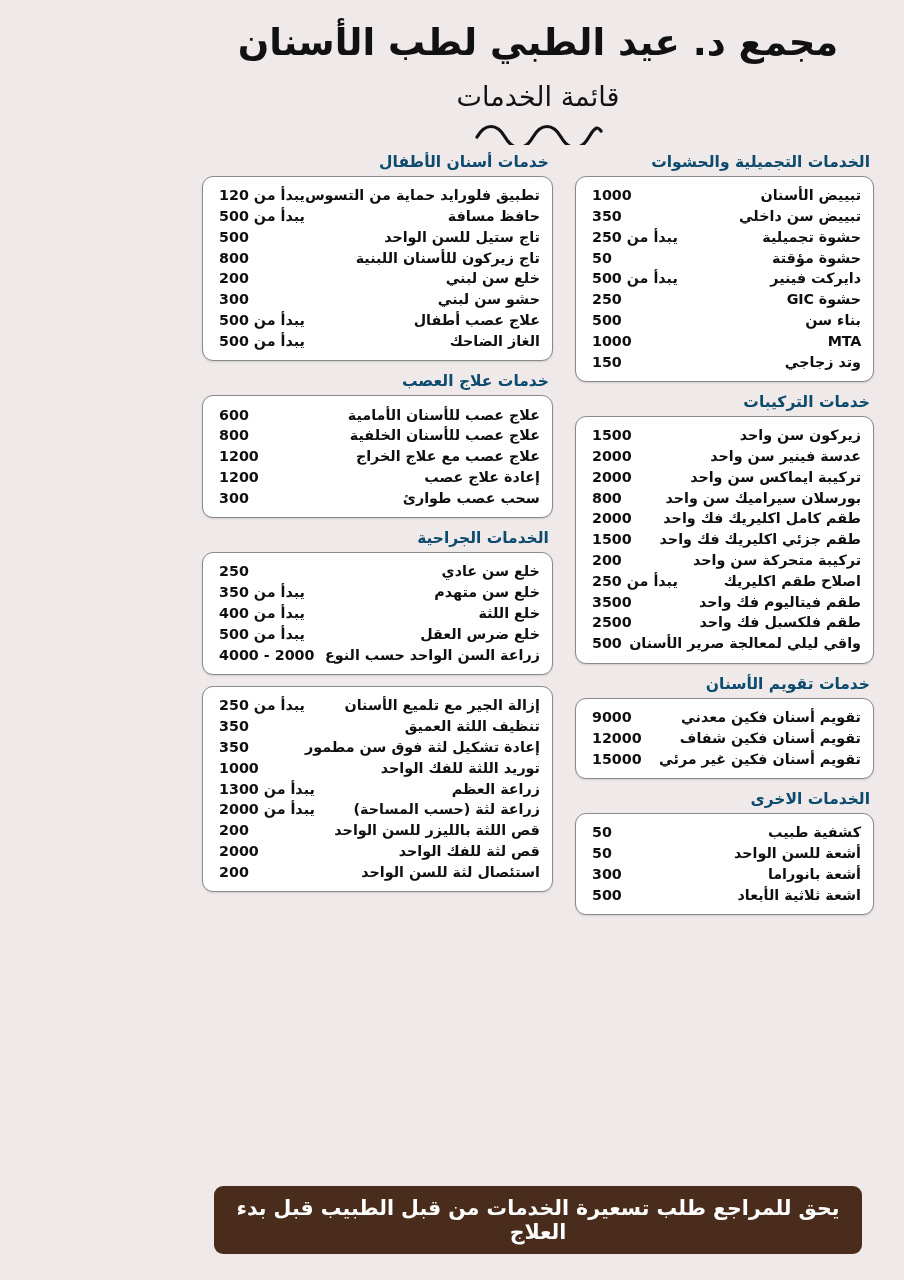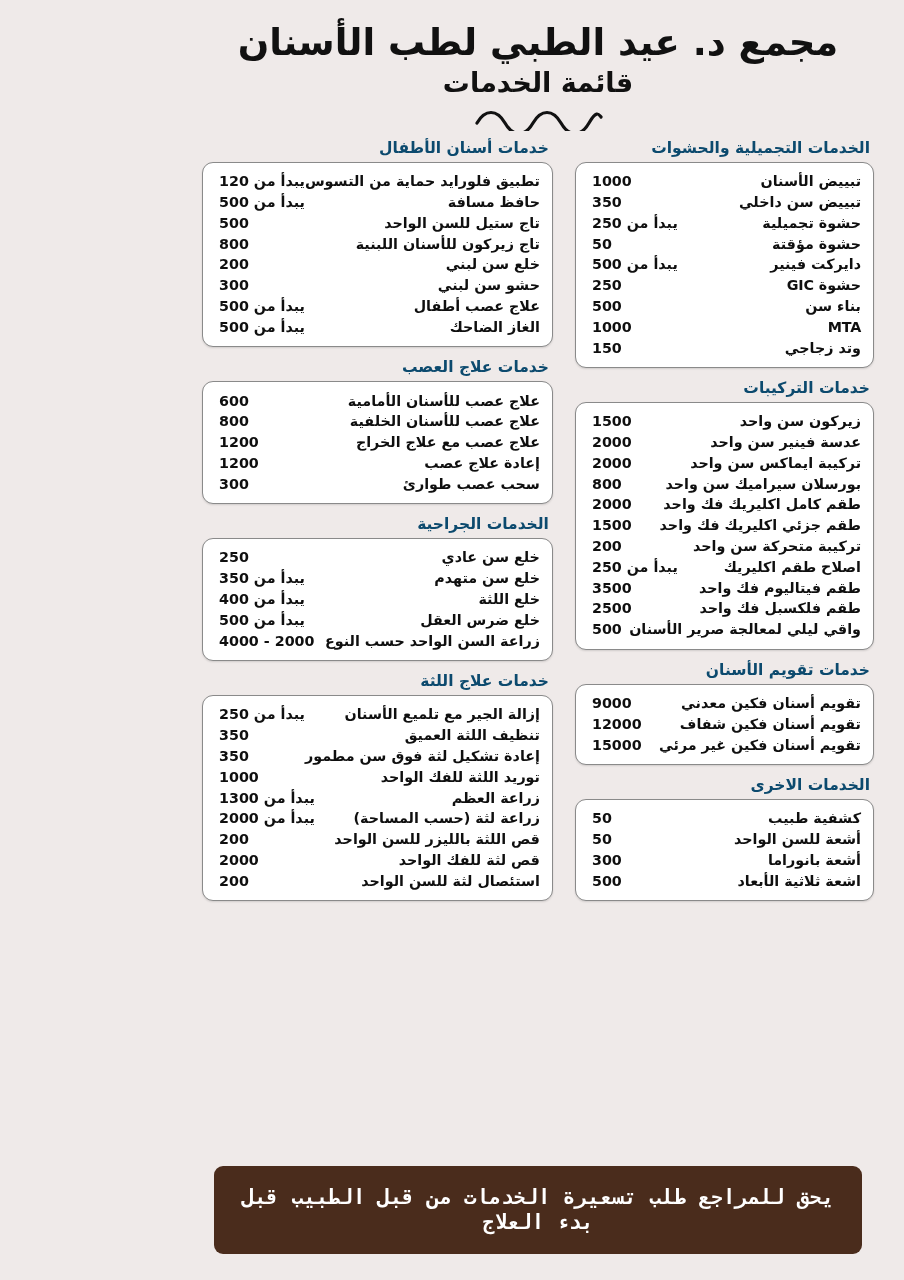--- a/index.html
+++ b/index.html
@@ -28,23 +28,23 @@
   }
   .clinic-title {
     font-size: 37px;
     font-weight: bold;
     letter-spacing: -0.3px;
     line-height: 1.15;
     color: #111111;
   }
   .menu-subtitle {
     font-size: 27px;
-    font-weight: bold;
+    font-weight: normal;
     line-height: 1.2;
-    margin-top: 2px;
+    margin-top: 16px;
     color: #111111;
   }
   .wave-wrap {
     display: flex;
     justify-content: center;
     margin-top: 8px;
     margin-bottom: 6px;
     height: 26px;
   }
 
@@ -111,22 +111,21 @@
 
   
   .footer-banner {
     position: absolute;
     left: 42px;
     right: 42px;
     bottom: 26px;
     background: #4a2c1c;
     border-radius: 9px;
     text-align: center;
-    padding: 19px 16px;
-    font-family: Liberation Mono, monospace;
+    padding: 10px 16px;
   }
   .footer-text {
     color: #ffffff;
     font-size: 20.5px;
     font-weight: bold;
     letter-spacing: -0.2px;
   }
 </style>
 </head>
 <body>
@@ -367,21 +366,20 @@
               <span class="svc-price">يبدأ من 500</span>
             </div>
           <div class="row">
               <span class="svc-name">زراعة السن الواحد حسب النوع</span>
               <span class="svc-price">2000 - 4000</span>
             </div>
         </div>
       </div>
 
       <div class="section">
-        <div class="section-title">خدمات علاج اللثة</div>
         <div class="card">
           <div class="row">
               <span class="svc-name">إزالة الجير مع تلميع الأسنان</span>
               <span class="svc-price">يبدأ من 250</span>
             </div>
           <div class="row">
               <span class="svc-name">تنظيف اللثة العميق</span>
               <span class="svc-price">350</span>
             </div>
           <div class="row">

